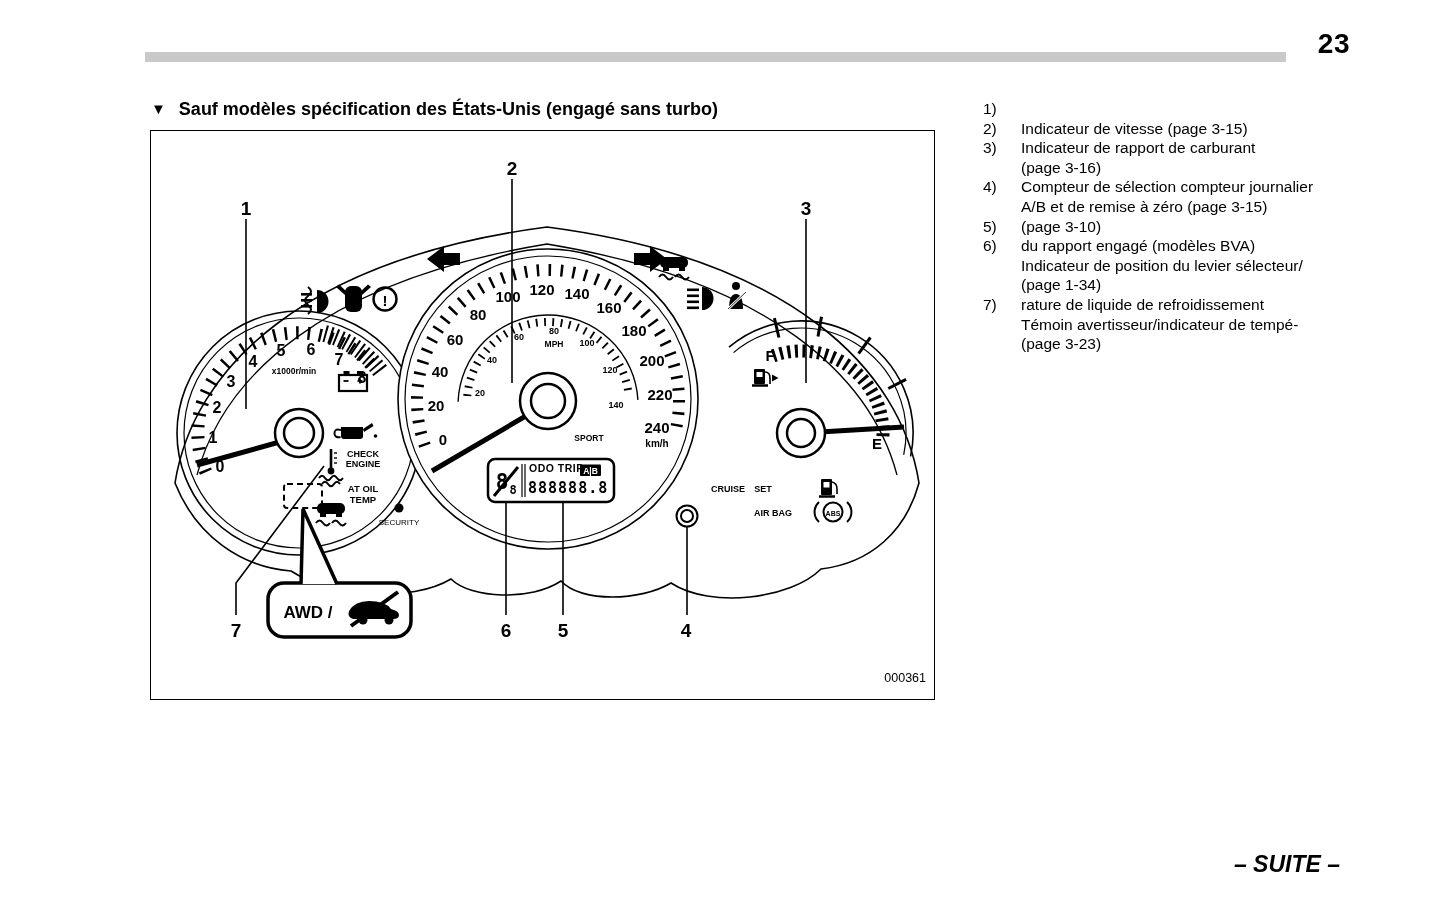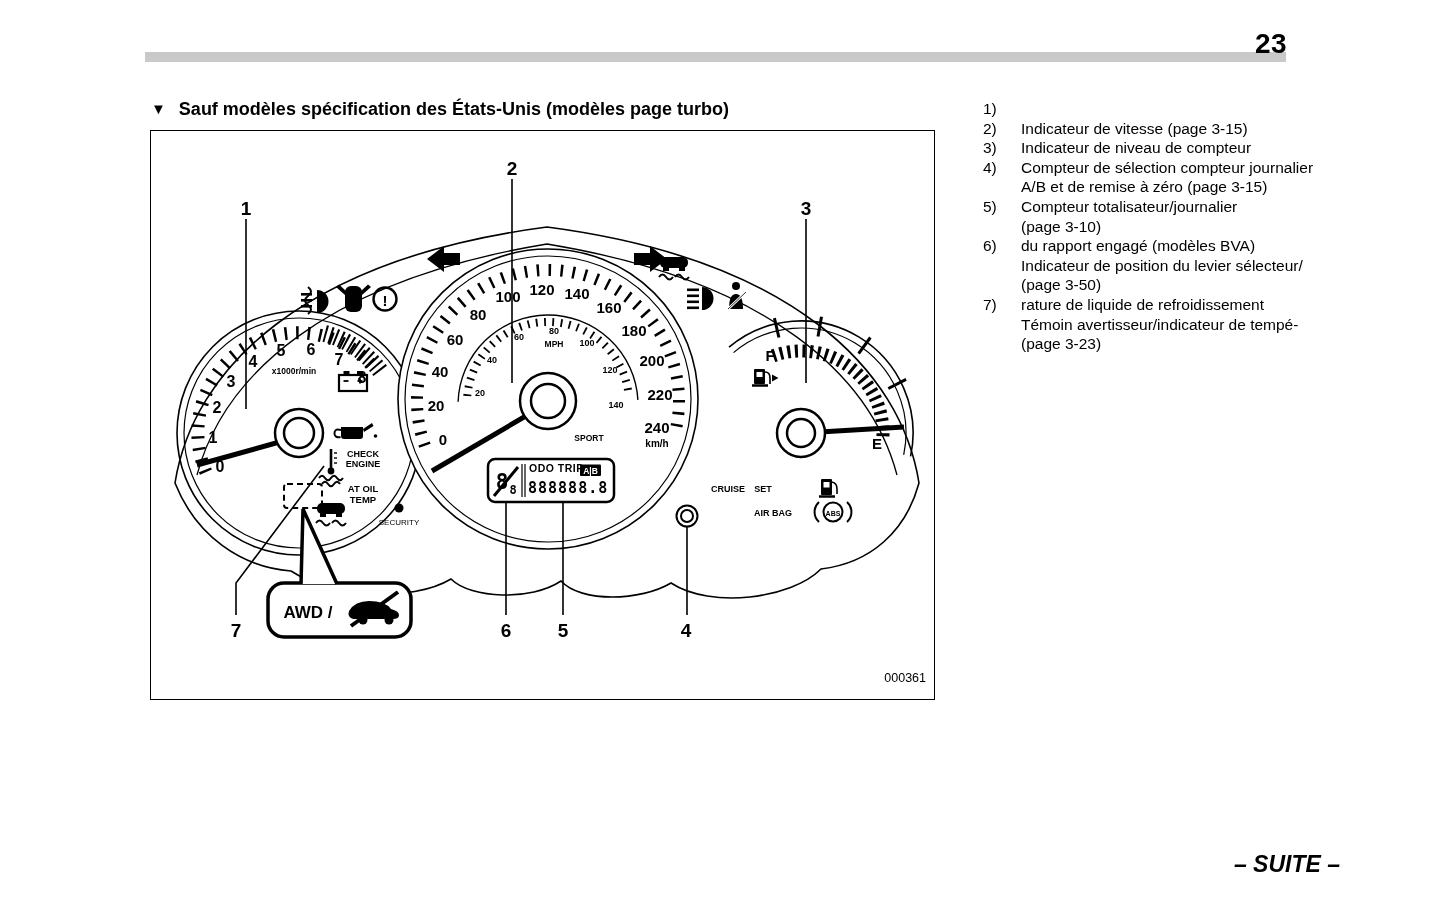--- a/index.html
+++ b/index.html
@@ -1,20 +1,20 @@
 <!DOCTYPE html>
 <html><head>
 <meta charset="utf-8">
 <style>
   html,body{margin:0;padding:0;background:#ffffff;}
   body{width:1445px;height:909px;position:relative;font-family:"Liberation Sans",sans-serif;color:#000;overflow:hidden;}
   .abs{position:absolute;}
   
   .header-rule{left:145px;top:52px;width:1141px;height:10px;background:#c9c9c9;}
-  .page-number{left:1255px;top:28px;width:95px;font-size:28px;font-weight:bold;text-align:left;letter-spacing:.5px;}
+  .page-number{left:1255px;top:28px;width:95px;font-size:28px;font-weight:bold;text-align:right;letter-spacing:.5px;}
   
   .section-title{left:151px;top:99px;width:820px;font-size:18px;font-weight:bold;display:flex;align-items:baseline;gap:13px;}
   .section-title .tri{font-size:15px;position:relative;top:-1px;}
   
   .figure-frame{left:150px;top:130px;width:785px;height:570px;border:1.6px solid #000;box-sizing:border-box;}
   
   .legend{left:983px;top:99px;width:380px;font-size:15.5px;line-height:19.6px;}
   .legend-item{display:flex;}
   .legend-num{width:38px;flex:0 0 38px;}
   .legend-lines{flex:1;}
@@ -24,59 +24,59 @@
   svg .mono{font-family:"DejaVu Sans Mono",monospace;}
 </style>
 </head>
 <body>
 
 <div class="abs header-rule"></div>
 <div class="abs page-number">23</div>
 
 <div class="abs section-title">
   <span class="tri">▼</span>
-  <span>Sauf modèles spécification des États-Unis (modèles page turbo)</span>
+  <span>Sauf modèles spécification des États-Unis (engagé sans turbo)</span>
 </div>
 
 <div class="abs legend">
   <div class="legend-item">
     <div class="legend-num">1)</div>
   </div>
   <div class="legend-item">
     <div class="legend-num">2)</div>
     <div class="legend-lines">
       <div>Indicateur de vitesse (page 3-15)</div>
     </div>
   </div>
   <div class="legend-item">
     <div class="legend-num">3)</div>
     <div class="legend-lines">
-      <div>Indicateur de niveau de compteur</div>
+      <div>Indicateur de rapport de carburant</div>
+      <div>(page 3-16)</div>
     </div>
   </div>
   <div class="legend-item">
     <div class="legend-num">4)</div>
     <div class="legend-lines">
       <div>Compteur de sélection compteur journalier</div>
       <div>A/B et de remise à zéro (page 3-15)</div>
     </div>
   </div>
   <div class="legend-item">
     <div class="legend-num">5)</div>
     <div class="legend-lines">
-      <div>Compteur totalisateur/journalier</div>
       <div>(page 3-10)</div>
     </div>
   </div>
   <div class="legend-item">
     <div class="legend-num">6)</div>
     <div class="legend-lines">
       <div>du rapport engagé (modèles BVA)</div>
       <div>Indicateur de position du levier sélecteur/</div>
-      <div>(page 3-50)</div>
+      <div>(page 1-34)</div>
     </div>
   </div>
   <div class="legend-item">
     <div class="legend-num">7)</div>
     <div class="legend-lines">
       <div>rature de liquide de refroidissement</div>
       <div>Témoin avertisseur/indicateur de tempé-</div>
       <div>(page 3-23)</div>
     </div>
   </div>

